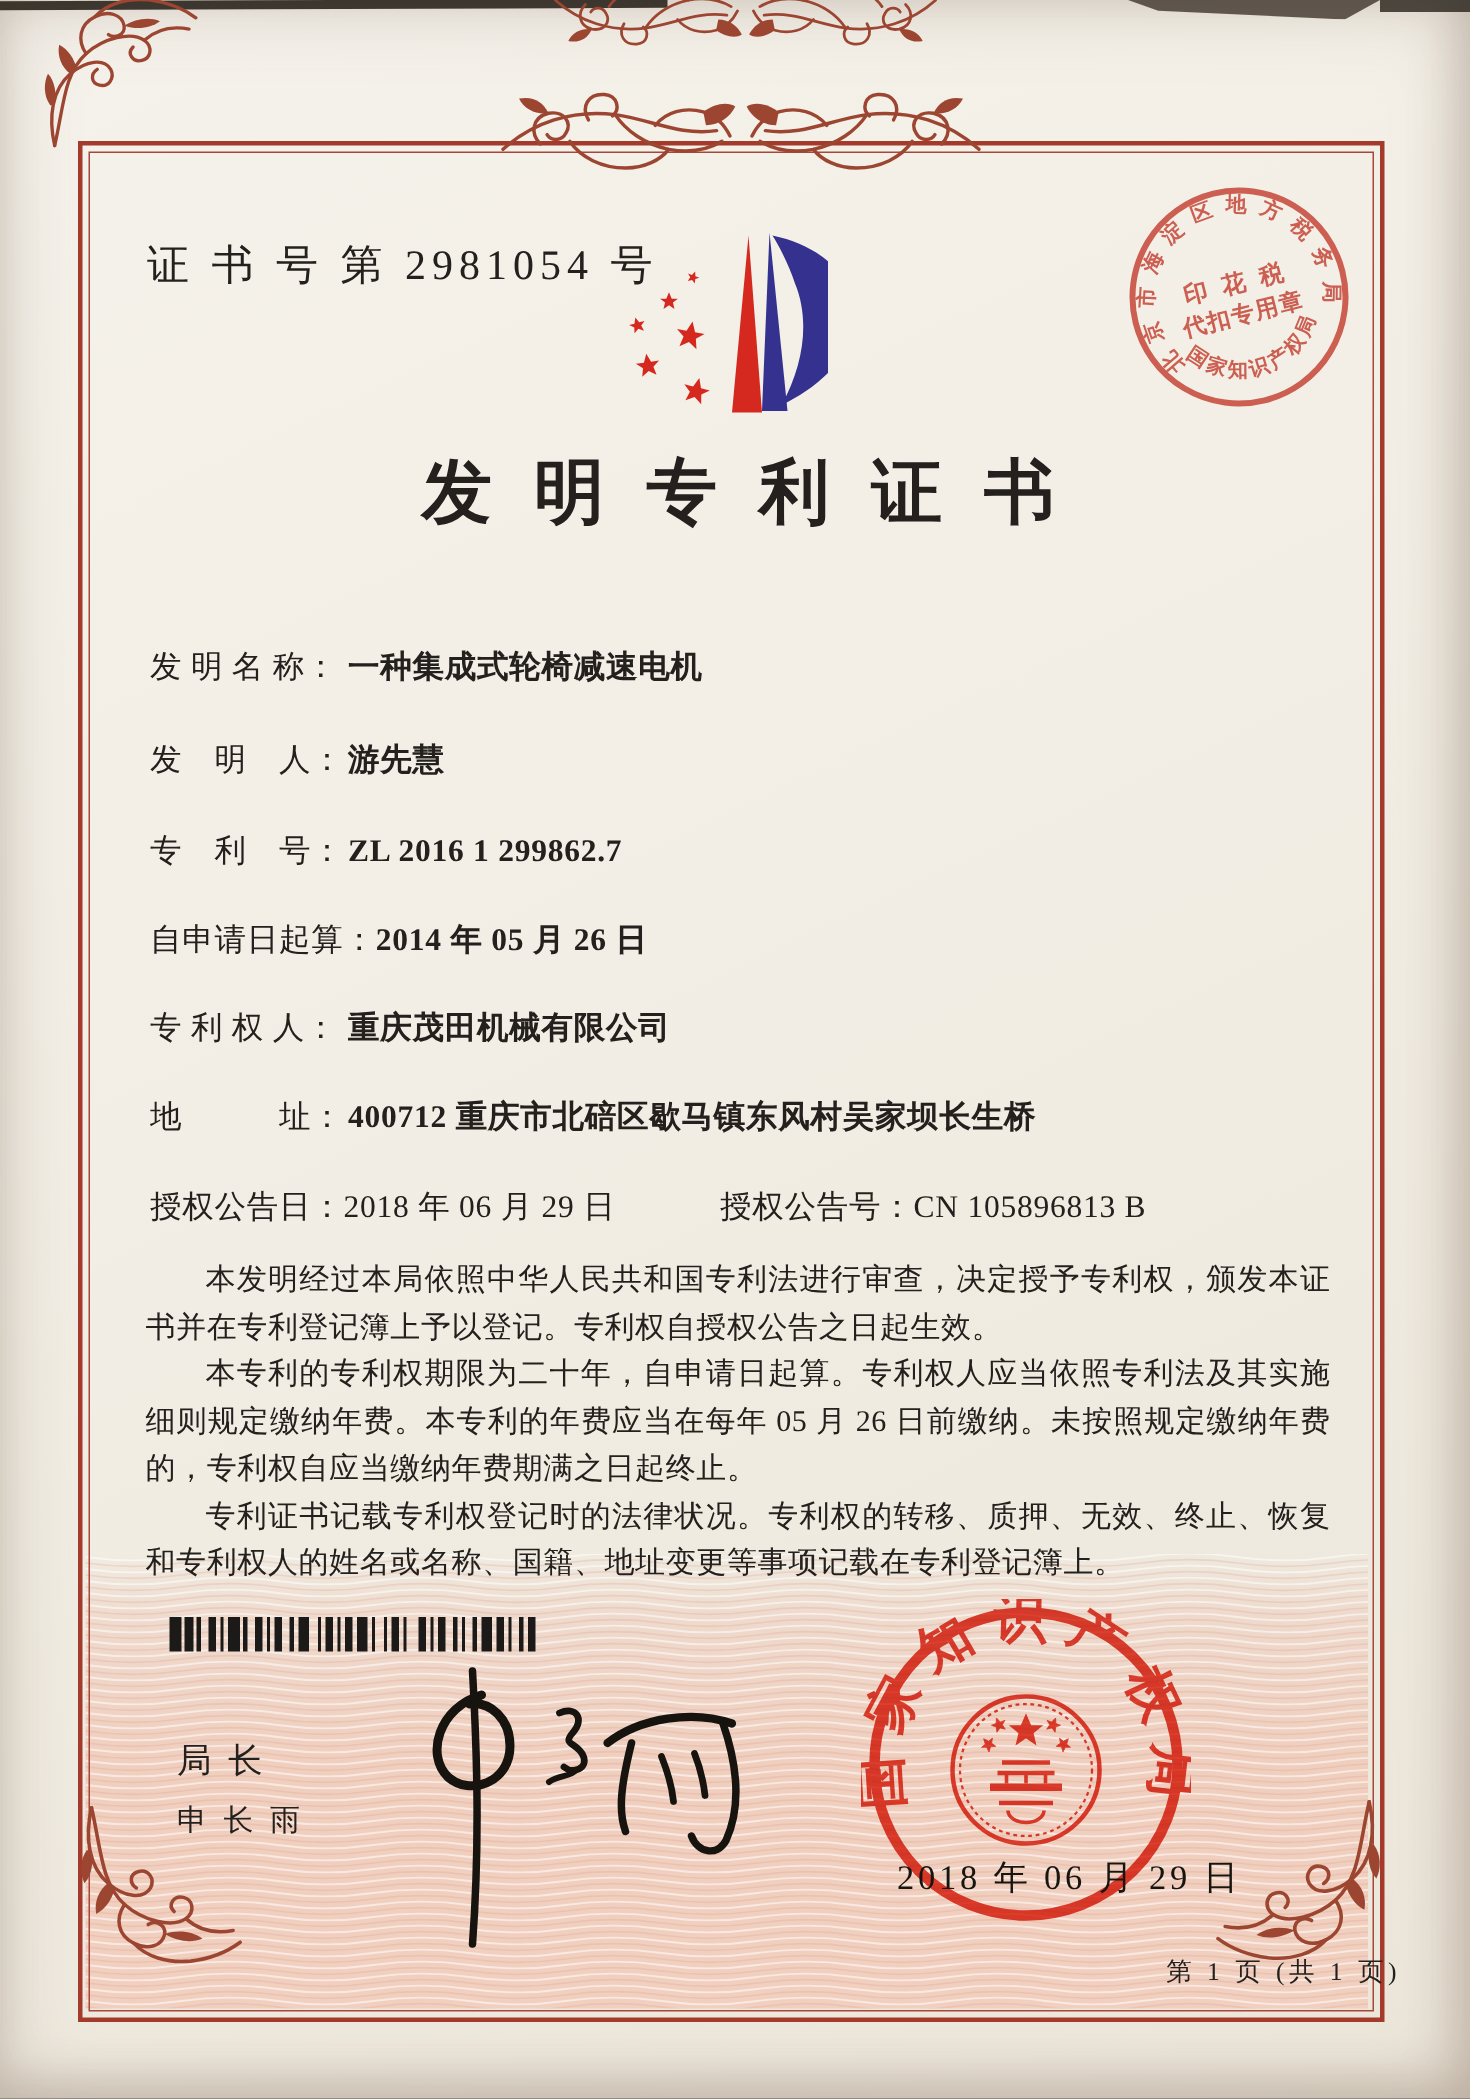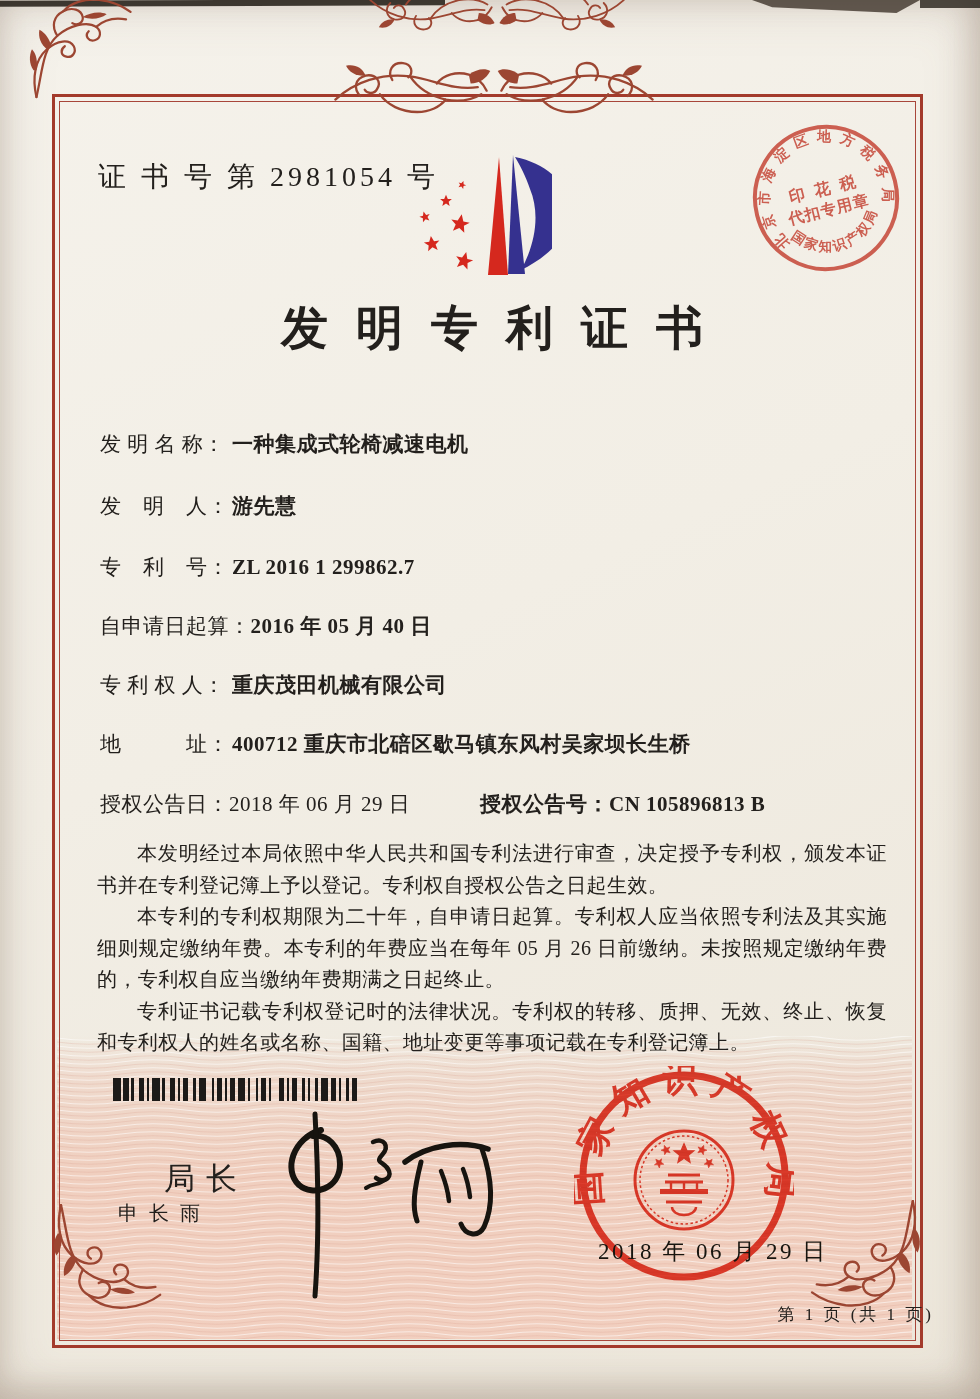--- a/index.html
+++ b/index.html
@@ -22,28 +22,28 @@
     background:linear-gradient(180deg,rgba(238,205,190,0) 0%,rgba(238,204,188,.55) 14%,rgba(240,203,186,.88) 45%,rgba(242,206,190,.95) 100%);}
   .guilloche svg{position:absolute;left:0;top:0;}
   
   .cert-no{left:98px;top:158px;font-size:28px;letter-spacing:4px;}
   .logo{left:402px;top:146px;}
   .title{left:0;top:297px;width:980px;text-align:center;font-size:47px;font-weight:bold;letter-spacing:28px;padding-left:32px;box-sizing:border-box;}
   
   .row{left:100px;font-size:21px;letter-spacing:.5px;white-space:nowrap;}
   .flabel{display:inline-block;min-width:132px;}
   .fvalue{display:inline;font-weight:bold;}
-  .grant-right{position:absolute;left:380px;top:0;white-space:nowrap;font-weight:bold;}
+  .grant-right{position:absolute;left:380px;top:0;white-space:nowrap;}
   
   .paras{left:97px;top:838px;width:790px;font-size:20px;line-height:31.5px;text-align:justify;letter-spacing:.4px;}
   .paras p{margin:0;text-indent:2em;}
   
   .barcode{left:113px;top:1078px;width:252px;height:23px;display:flex;align-items:stretch;}
   
-  .sig-title{left:118px;top:1158px;font-size:31px;letter-spacing:11px;margin-left:46px;}
+  .sig-title{left:118px;top:1158px;font-size:23px;letter-spacing:11px;}
   .sig-name{left:118px;top:1200px;font-size:20px;letter-spacing:11px;}
   .sig-svg{left:255px;top:1108px;}
   
   .seal{left:574px;top:1066px;mix-blend-mode:multiply;}
   .seal-date{left:598px;top:1236px;font-size:23px;letter-spacing:2.5px;color:#17150f;z-index:5;}
   .stamp{left:746px;top:118px;transform:rotate(-14deg);mix-blend-mode:multiply;}
   
   .footer{left:0;top:1303px;width:934px;text-align:right;font-size:17px;letter-spacing:3px;}
   .ornament{pointer-events:none;}
 </style>
@@ -217,21 +217,21 @@
       <path d="M111,8 L123,127 L106,127 Z"></path>
       <path d="M113,10 C152,18 174,46 167,74 C161,96 140,113 119,123 C134,96 138,66 128,42 C124,30 118,18 113,10 Z"></path>
     </g>
   </svg>
 
   <div class="abs title">发明专利证书</div>
 
   <div class="abs row" style="top:430px"><span class="flabel">发 明 名 称：</span><span class="fvalue">一种集成式轮椅减速电机</span></div>
   <div class="abs row" style="top:492px"><span class="flabel">发　明　人：</span><span class="fvalue">游先慧</span></div>
   <div class="abs row" style="top:553px"><span class="flabel">专　利　号：</span><span class="fvalue">ZL 2016 1 299862.7</span></div>
-  <div class="abs row" style="top:612px"><span class="flabel">自申请日起算：</span><span class="fvalue">2016 年 05 月 40 日</span></div>
+  <div class="abs row" style="top:612px"><span class="flabel">自申请日起算：</span><span class="fvalue">2014 年 05 月 26 日</span></div>
   <div class="abs row" style="top:671px"><span class="flabel">专 利 权 人：</span><span class="fvalue">重庆茂田机械有限公司</span></div>
   <div class="abs row" style="top:730px"><span class="flabel">地　　　址：</span><span class="fvalue">400712 重庆市北碚区歇马镇东风村吴家坝长生桥</span></div>
 
   <div class="abs row" style="top:790px;width:800px">
     <span>授权公告日：</span><span>2018 年 06 月 29 日</span>
     <span class="grant-right"><span>授权公告号：</span><span>CN 105896813 B</span></span>
   </div>
 
   <div class="abs paras">
     <p>本发明经过本局依照中华人民共和国专利法进行审查，决定授予专利权，颁发本证书并在专利登记簿上予以登记。专利权自授权公告之日起生效。</p>

